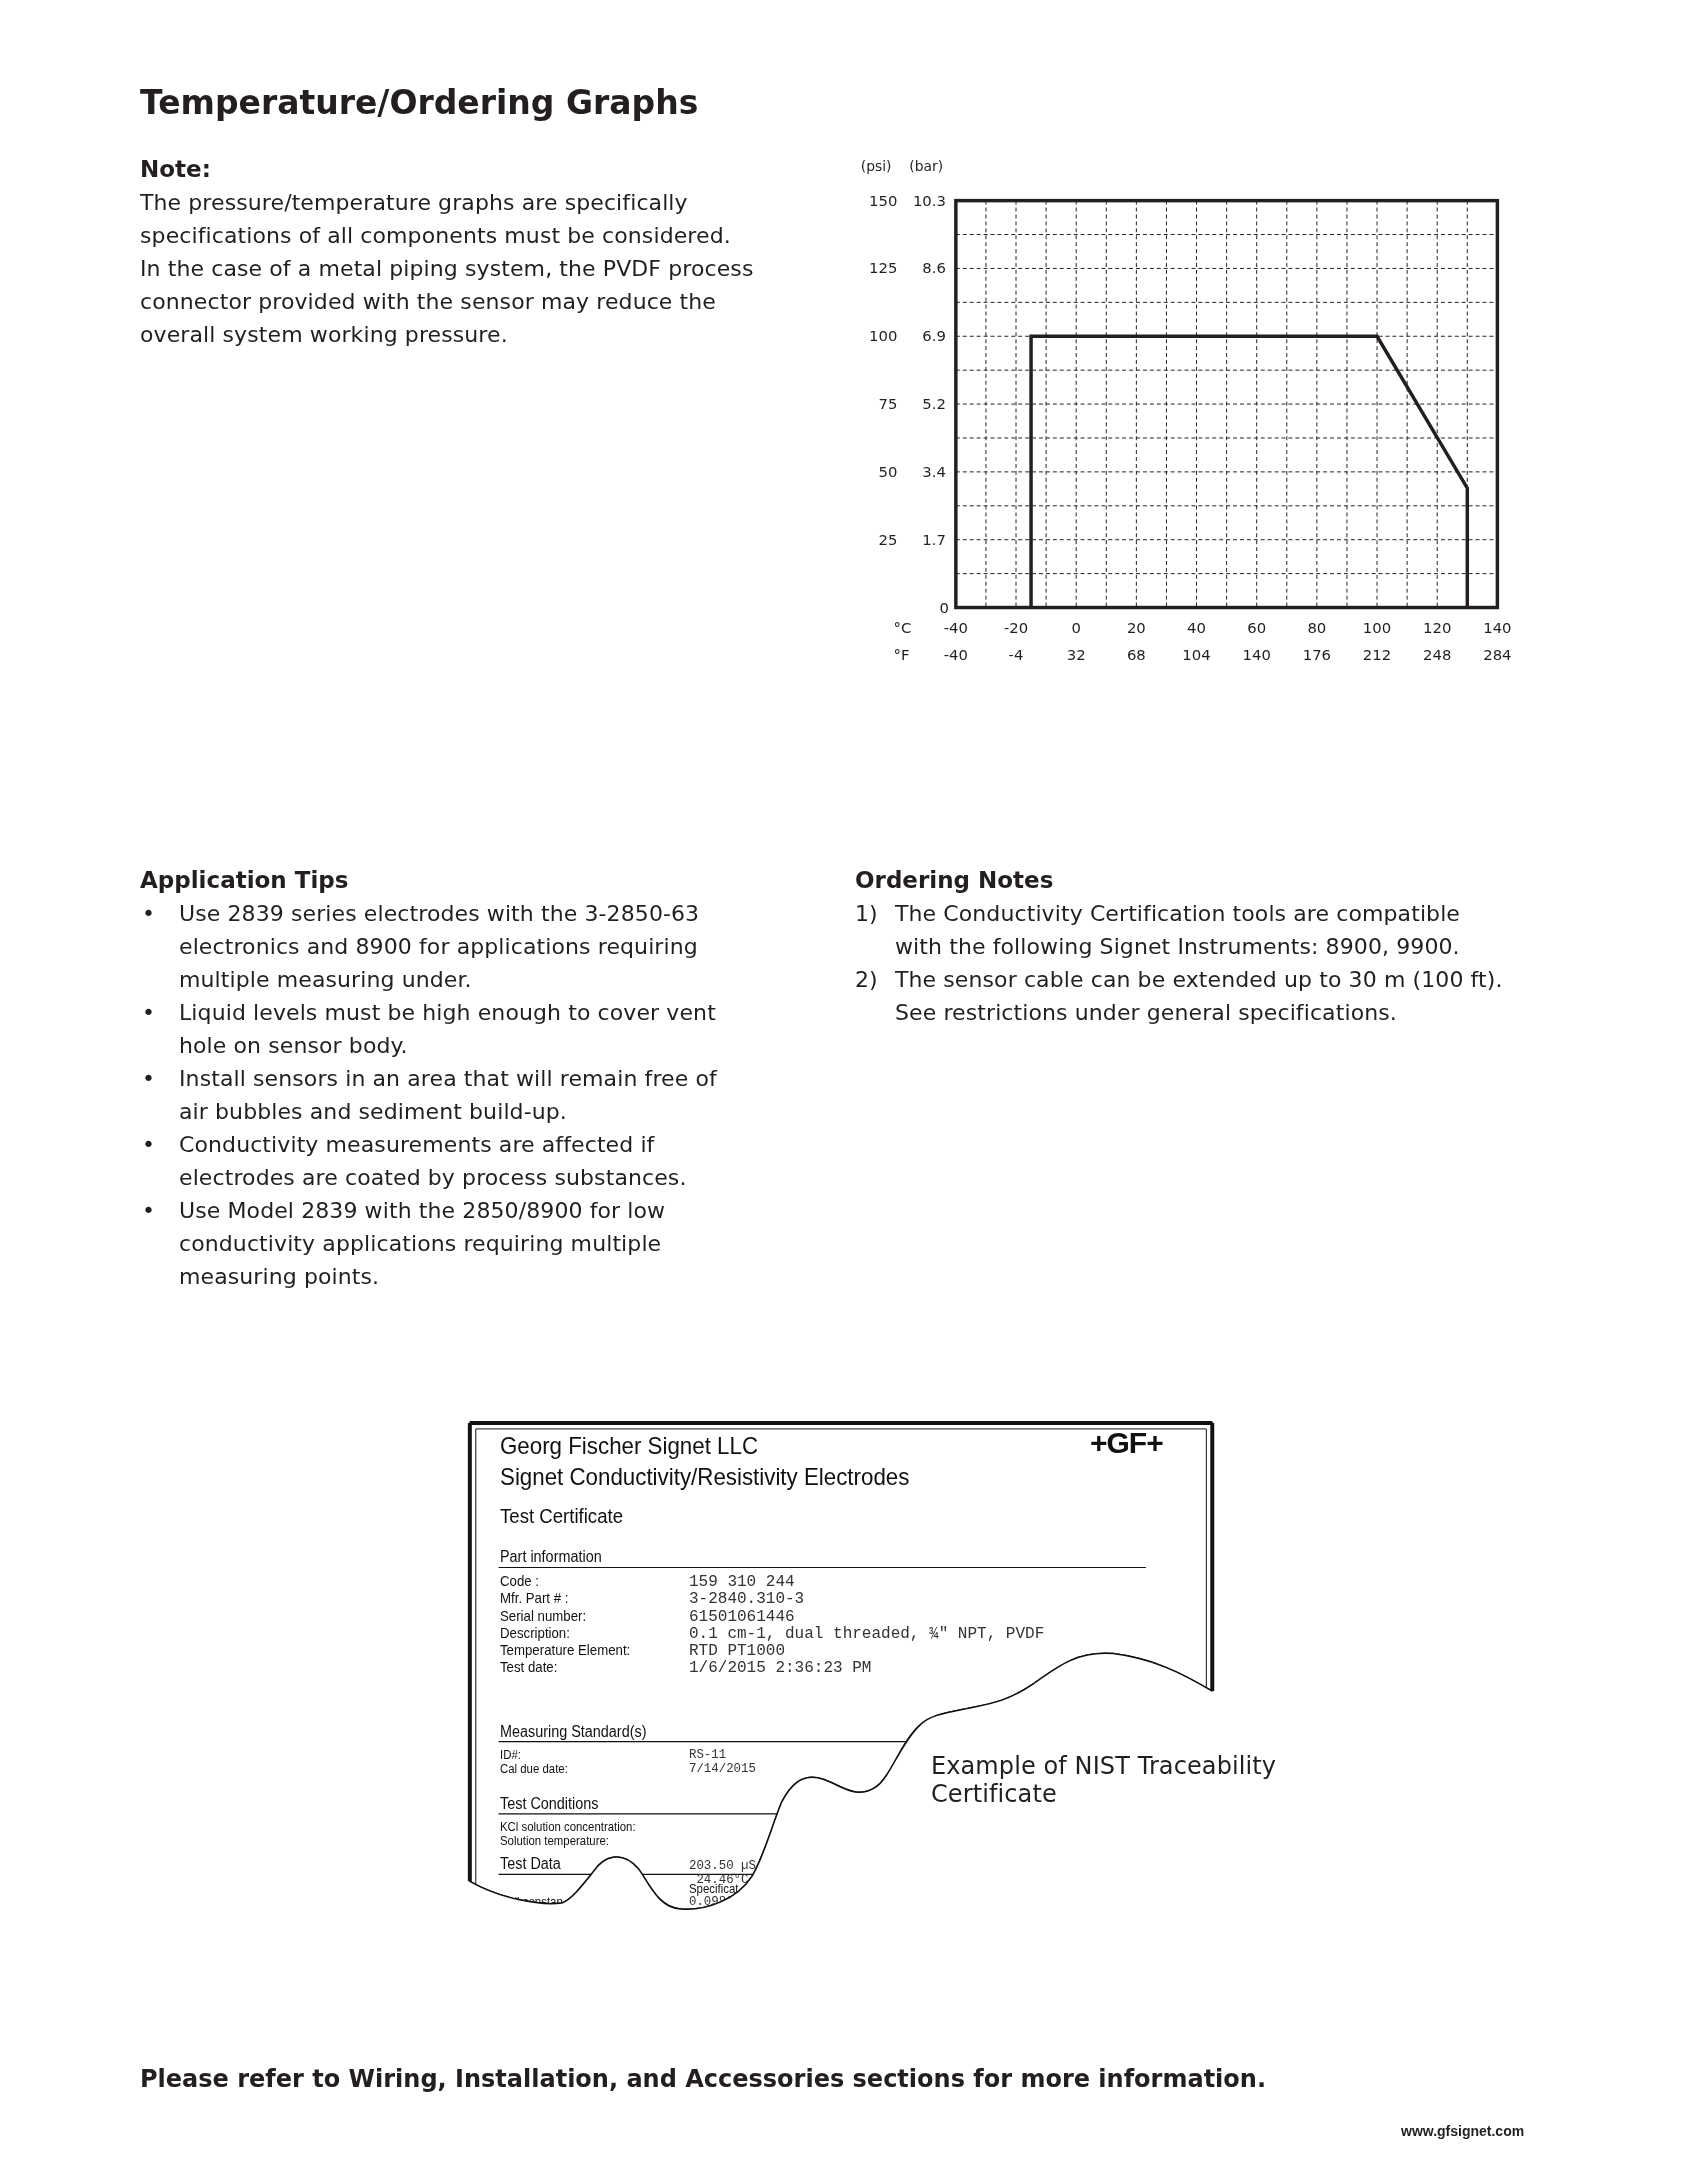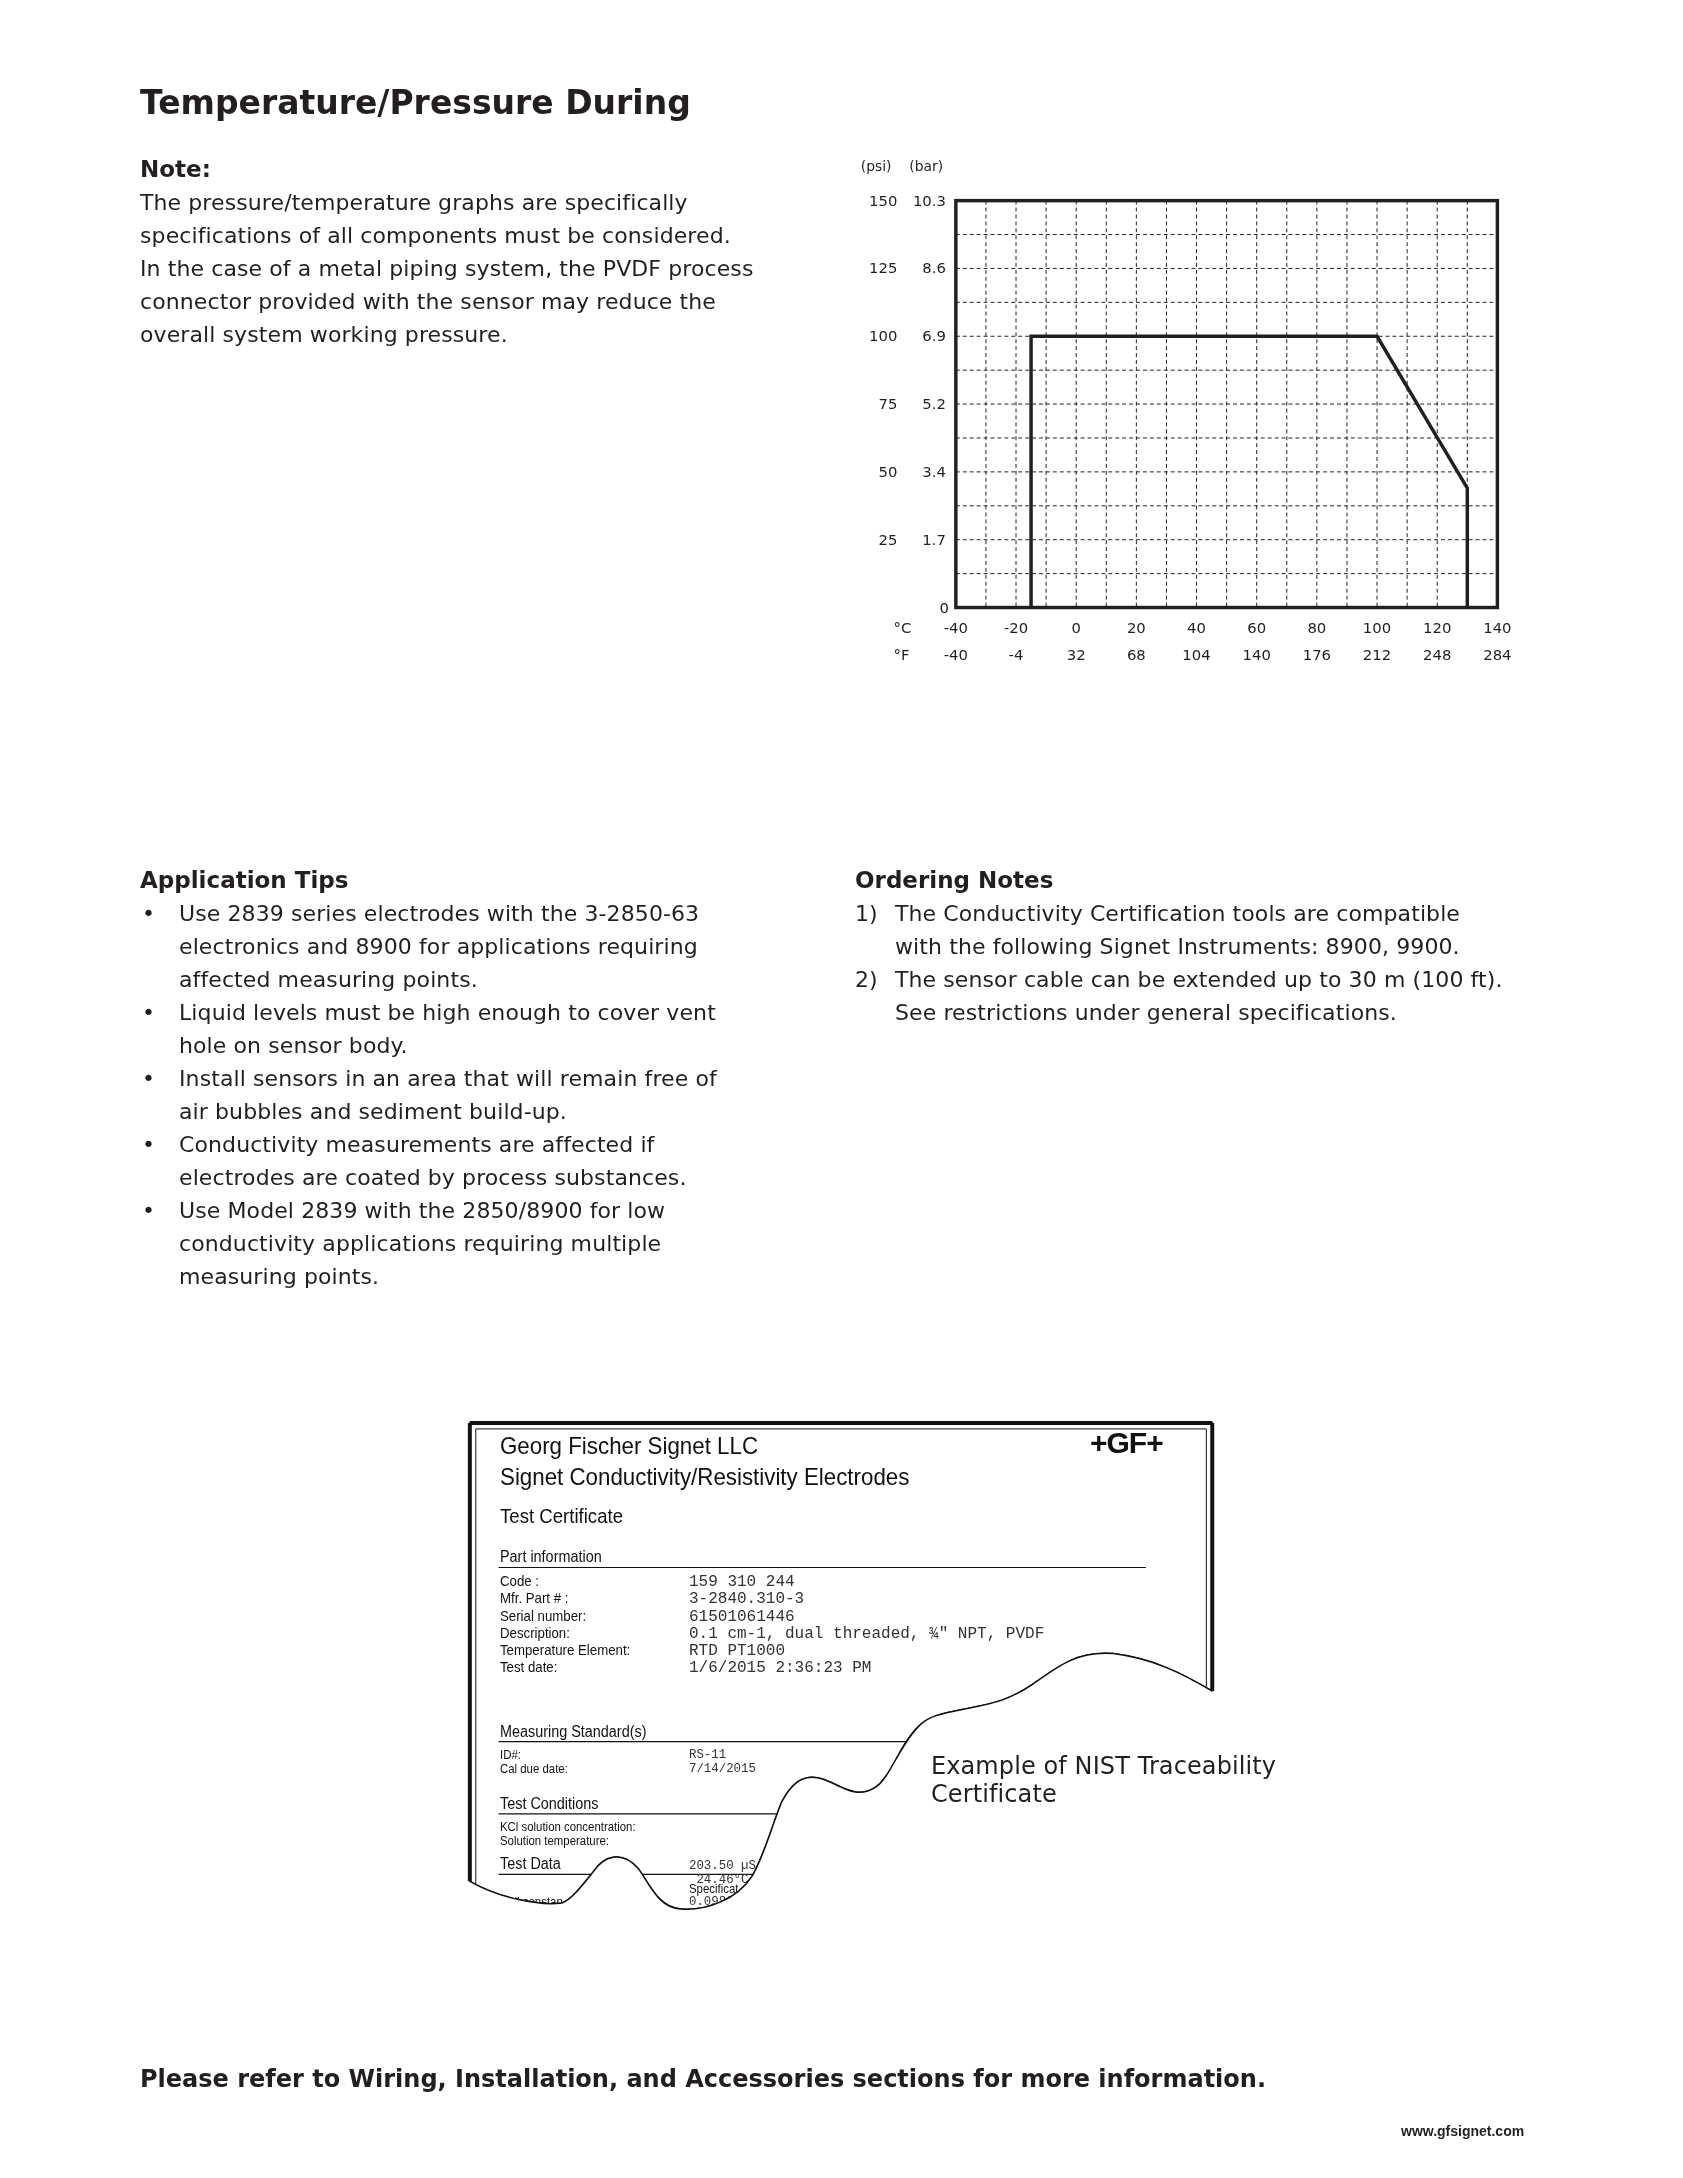--- a/index.html
+++ b/index.html
@@ -39,21 +39,21 @@
   .cert-val-sm { font-family: "Liberation Mono", monospace; font-size: 12.4px; line-height: 14.4px; color: #333; }
   .cert-logo { font-family: "Liberation Sans", sans-serif; font-weight: bold; font-size: 30px; letter-spacing: -1px; color: #111; }
   .caption { left: 931px; top: 1752px; font-size: 20px; line-height: 28px; white-space: nowrap; }
 
   .footer-note { left: 140px; top: 2065px; font-size: 24px; font-weight: bold; white-space: nowrap; }
   .footer-url { left: 1377px; top: 2123px; font-size: 14px; font-weight: bold; white-space: nowrap; font-family: "Liberation Sans", sans-serif; margin-left: 24px; }
 </style>
 </head>
 <body>
 
-<div class="abs page-title">Temperature/Pressure During</div>
+<div class="abs page-title">Temperature/Ordering Graphs</div>
 
 <div class="abs note-block">
   <div class="h2">Note:</div>
   <div class="body-text">
     <span class="line">The pressure/temperature graphs are specifically</span>
     <span class="line">specifications of all components must be considered.</span>
     <span class="line">In the case of a metal piping system, the PVDF process</span>
     <span class="line">connector provided with the sensor may reduce the</span>
     <span class="line">overall system working pressure.</span>
   </div>
@@ -131,21 +131,21 @@
     </svg>
 </div>
 
 <div class="abs tips-block">
   <div class="h2">Application Tips</div>
   <ul class="bullets body-text">
     <li>
       <span class="bullet">•</span>
       <span class="line">Use 2839 series electrodes with the 3-2850-63</span>
       <span class="line">electronics and 8900 for applications requiring</span>
-      <span class="line">affected measuring points.</span>
+      <span class="line">multiple measuring under.</span>
     </li>
     <li>
       <span class="bullet">•</span>
       <span class="line">Liquid levels must be high enough to cover vent</span>
       <span class="line">hole on sensor body.</span>
     </li>
     <li>
       <span class="bullet">•</span>
       <span class="line">Install sensors in an area that will remain free of</span>
       <span class="line">air bubbles and sediment build-up.</span>

